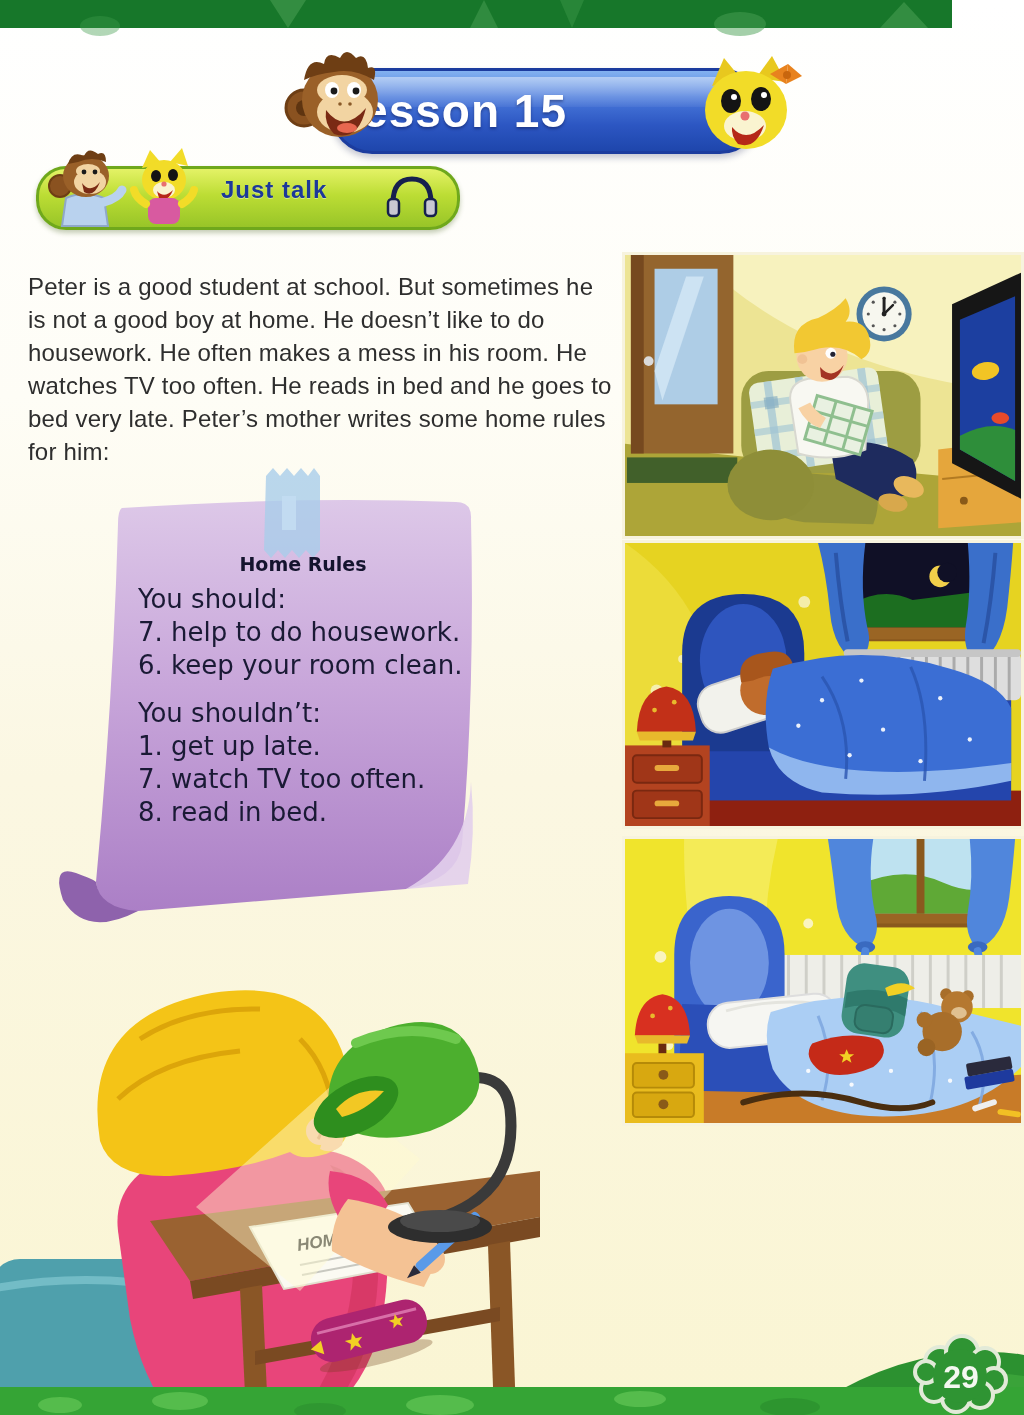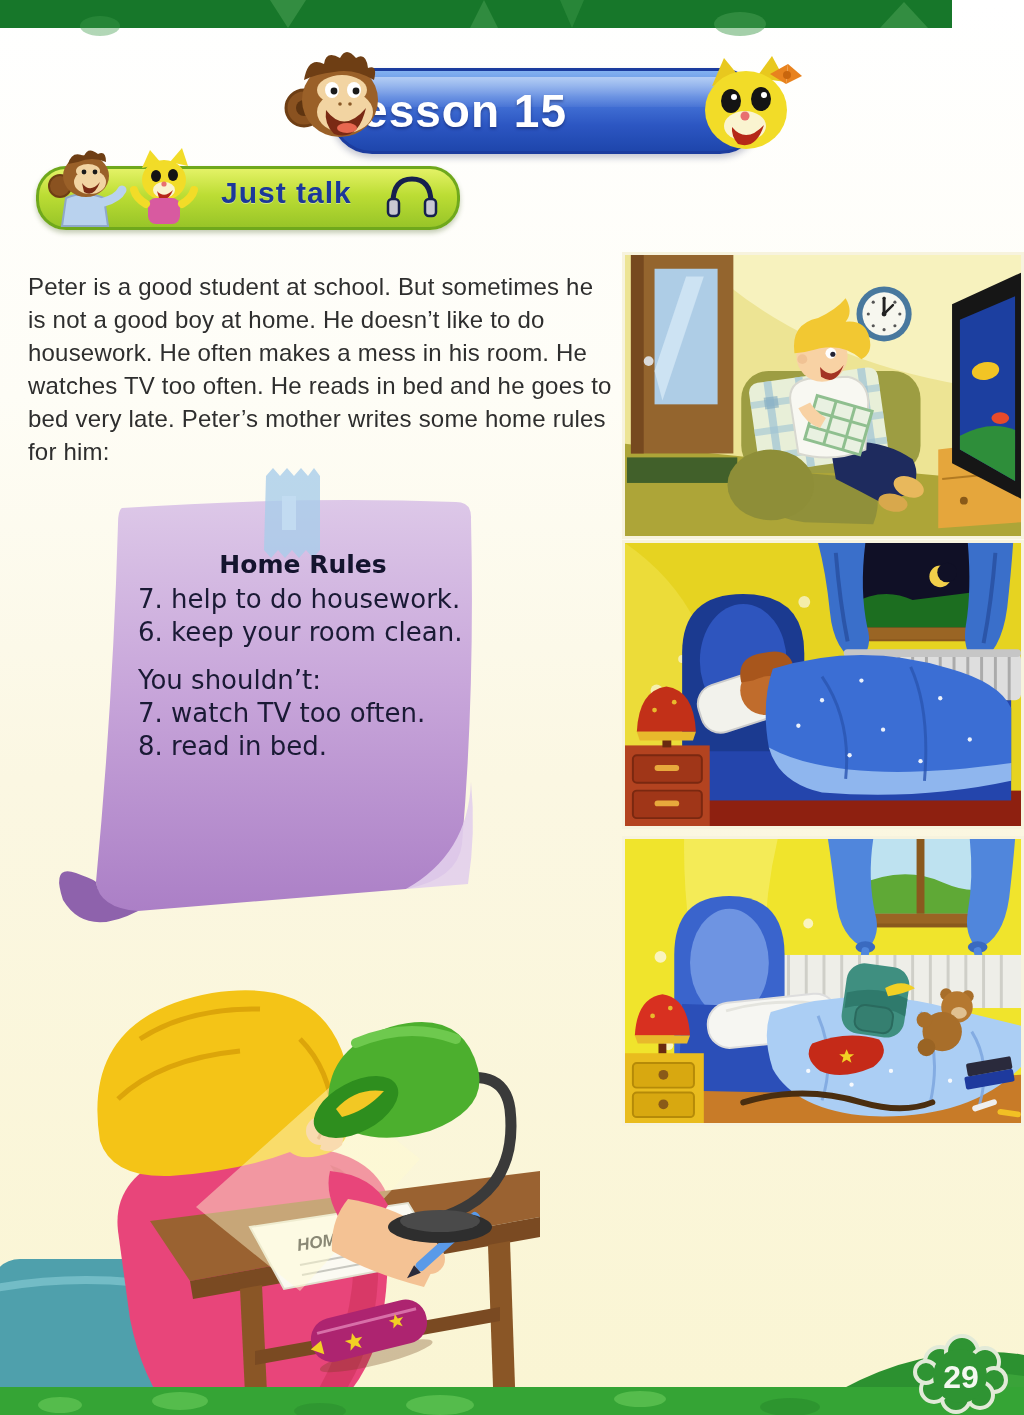--- a/index.html
+++ b/index.html
@@ -26,35 +26,35 @@
     position:relative;color:#ffffff;font-size:46px;font-weight:bold;letter-spacing:1px;
     text-shadow:0 2px 3px rgba(10,20,70,.45);
   }
   
   .talk-pill{
     left:36px;top:166px;width:418px;height:58px;border-radius:30px;
     background:linear-gradient(180deg,#e4f266 0%,#bcdd34 45%,#98c528 100%);
     border:3px solid #6fa81c;box-shadow:0 3px 5px rgba(60,90,20,.3);
   }
   .talk-label{
-    position:absolute;left:182px;top:7px;font-size:30px;font-weight:bold;
+    position:absolute;left:182px;top:7px;font-size:24px;font-weight:bold;
     color:#1c3899;letter-spacing:1px;text-shadow:0 1px 0 rgba(255,255,255,.4);
   }
   
   .intro{
     left:28px;top:246px;width:588px;font-size:24px;line-height:33px;color:#2e2e2e;
     letter-spacing:.2px;
   }
   
   .note{left:38px;top:462px;width:492px;height:496px;}
   .note-text{
     position:absolute;left:100px;top:86px;width:374px;color:#1a1a35;
     font-family:"DejaVu Sans",sans-serif;font-size:26px;line-height:33px;
   }
-  .note-title{font-size:25px;font-weight:bold;text-align:center;width:330px;margin-bottom:2px;color:#14142e;}
+  .note-title{font-size:19px;font-weight:bold;text-align:center;width:330px;margin-bottom:2px;color:#14142e;}
   .note-line{white-space:nowrap;}
   .note-gap{height:15px;}
   
   .pic{border:3px solid #f7f3de;box-sizing:border-box;background:#ede494;}
   .pic svg{display:block;width:100%;height:100%;}
   .pic1{left:622px;top:252px;width:402px;height:287px;}
   .pic2{left:622px;top:540px;width:402px;height:289px;}
   .pic3{left:622px;top:836px;width:402px;height:290px;}
   .mother{left:0;top:959px;width:540px;height:456px;}
   .bottom-bar{left:0;top:1325px;width:1024px;height:90px;}
@@ -160,24 +160,26 @@
       <path d="M84,46 Q260,34 418,40 Q434,40 433,57 Q437,230 424,382 Q420,417 368,427 L100,449 Q62,454 58,420 Q75,240 80,62 Q80,48 84,46 Z" fill="url(#paperGrad)"></path>
       <path d="M100,449 Q48,476 25,438 Q13,402 38,411 Q57,418 58,420 Q61,446 100,449 Z" fill="#8e62ac"></path>
       <path d="M433,320 Q430,392 368,427 L430,422 Q438,370 433,320 Z" fill="#e2cfec" opacity=".9"></path>
       <g>
         <path d="M228,14 l7,-8 7,8 7,-8 7,8 7,-8 7,8 6,-8 6,8 0,74 -7,8 -7,-8 -7,8 -7,-8 -7,8 -7,-8 -7,8 -7,-8 Z" fill="#a9cdea" opacity=".8"></path>
         <rect x="244" y="34" width="14" height="34" fill="#c3ddf2" opacity=".9"></rect>
       </g>
     </svg>
     <div class="note-text">
       <div class="note-title">Home Rules</div>
+      <div class="note-line">You should:</div>
       <div class="note-line">7. help to do housework.</div>
       <div class="note-line">6. keep your room clean.</div>
       <div class="note-gap"></div>
       <div class="note-line">You shouldn’t:</div>
+      <div class="note-line">1. get up late.</div>
       <div class="note-line">7. watch TV too often.</div>
       <div class="note-line">8. read in bed.</div>
     </div>
   </div>
 
   <div class="abs pic pic1">
     <svg viewBox="0 0 402 286" preserveAspectRatio="none" aria-label="Boy watching TV in an armchair at nine o'clock">
       <rect width="402" height="286" fill="#ede494"></rect>
       <path d="M70,0 Q190,120 402,140 L402,0 Z" fill="#f7f2be"></path>
       <path d="M0,192 Q200,215 402,232 L402,286 L0,286 Z" fill="#ada538"></path>

